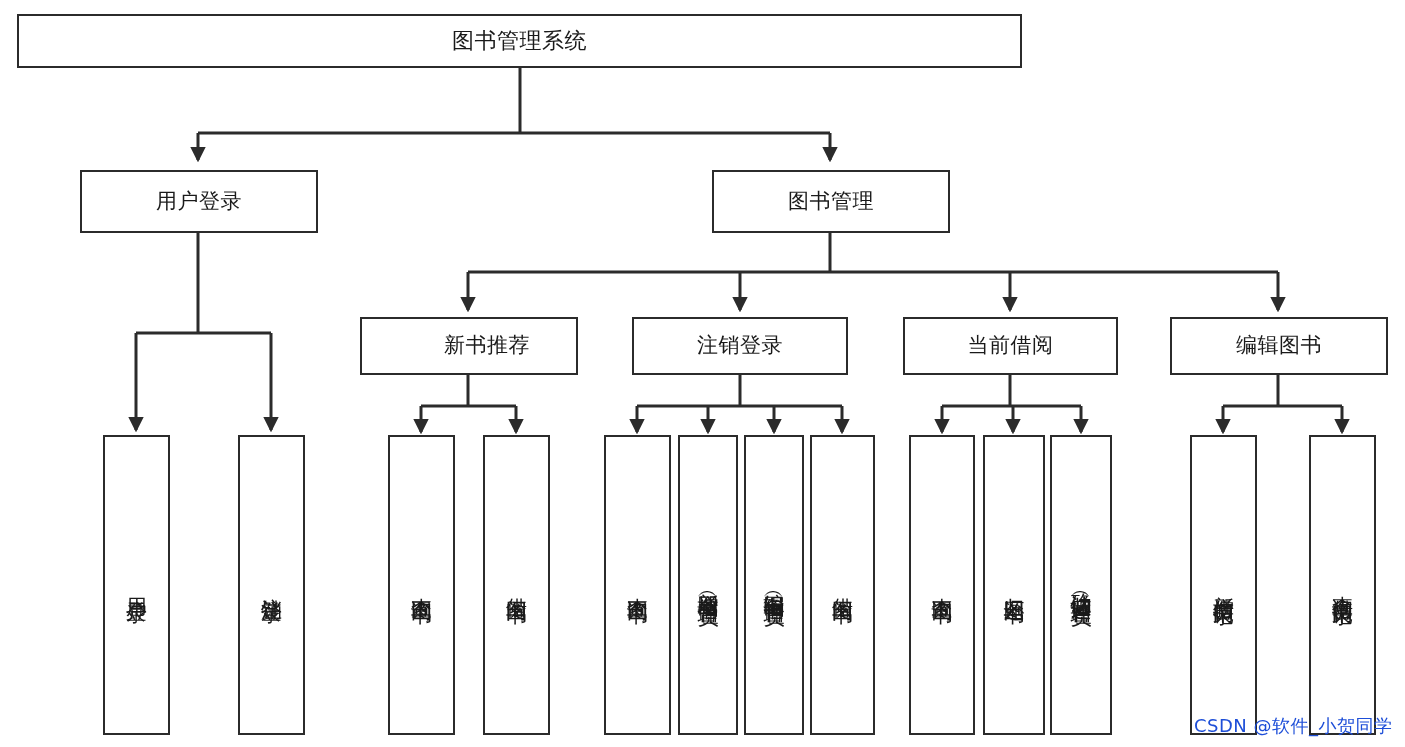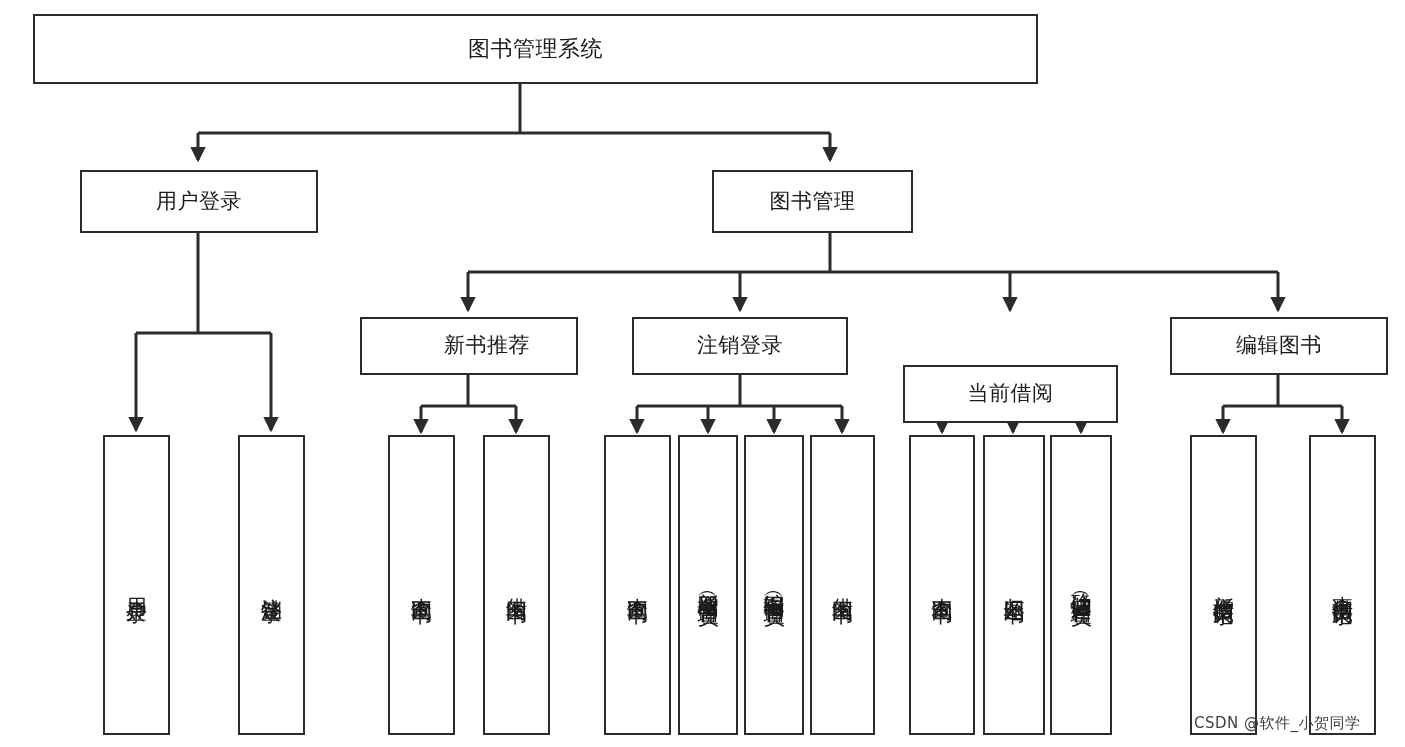--- a/index.html
+++ b/index.html
@@ -51,22 +51,22 @@
     line-height: 1.05;
     padding: 6px 0;
   }
   .node.v > span {
     writing-mode: vertical-rl;
     text-orientation: upright;
     display: block;
   }
   .watermark {
     position: absolute;
-    font-size: 15px;
-    color: #404040;
+    font-size: 18px;
+    color: #1d4ed8;
     letter-spacing: 0.5px;
     white-space: nowrap;
     pointer-events: none;
   }
 </style>
 </head>
 <body>
 
 <div id="canvas">
 
@@ -113,38 +113,38 @@
       <path d="M 1013 406 L 1013 432" marker-end="url(#arrow)"></path>
       <path d="M 1081 406 L 1081 432" marker-end="url(#arrow)"></path>
 
       <path d="M 1278 375 L 1278 406"></path>
       <path d="M 1223 406 L 1342 406"></path>
       <path d="M 1223 406 L 1223 432" marker-end="url(#arrow)"></path>
       <path d="M 1342 406 L 1342 432" marker-end="url(#arrow)"></path>
     </g>
   </svg>
 
-  <div class="node h root" style="left:33px; top:14px; width:1005px; height:70px;">
+  <div class="node h root" style="left:17px; top:14px; width:1005px; height:54px;">
     <span>图书管理系统</span>
   </div>
 
   <div class="node h" style="left:80px; top:170px; width:238px; height:63px;">
     <span>用户登录</span>
   </div>
-  <div class="node h" style="left:712px; top:170px; width:201px; height:63px;">
+  <div class="node h" style="left:712px; top:170px; width:238px; height:63px;">
     <span>图书管理</span>
   </div>
 
   <div class="node h" style="left:360px; top:317px; width:218px; height:58px;padding-left:36px;">
     <span>新书推荐</span>
   </div>
   <div class="node h" style="left:632px; top:317px; width:216px; height:58px;">
     <span>注销登录</span>
   </div>
-  <div class="node h" style="left:903px; top:317px; width:215px; height:58px;margin-top:48px;">
+  <div class="node h" style="left:903px; top:317px; width:215px; height:58px;">
     <span>当前借阅</span>
   </div>
   <div class="node h" style="left:1170px; top:317px; width:218px; height:58px;">
     <span>编辑图书</span>
   </div>
 
   <div class="node v" style="left:103px; top:435px; width:67px; height:300px;">
     <span>用户登录</span>
   </div>
   <div class="node v" style="left:238px; top:435px; width:67px; height:300px;">

